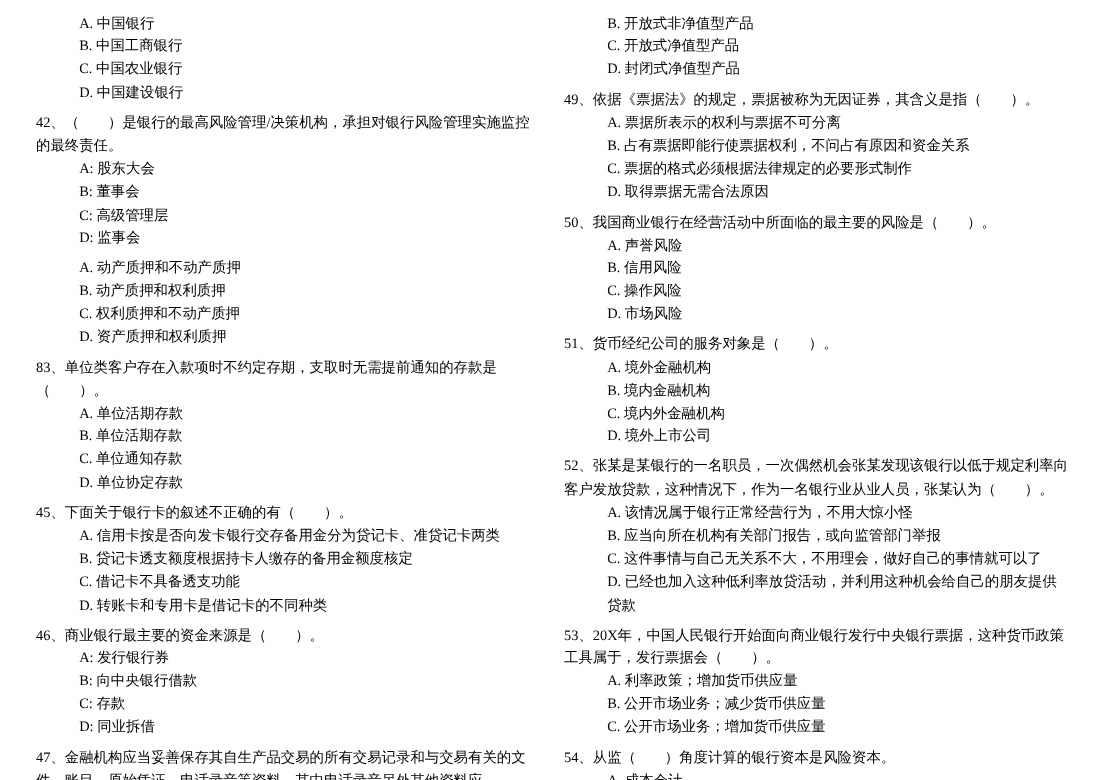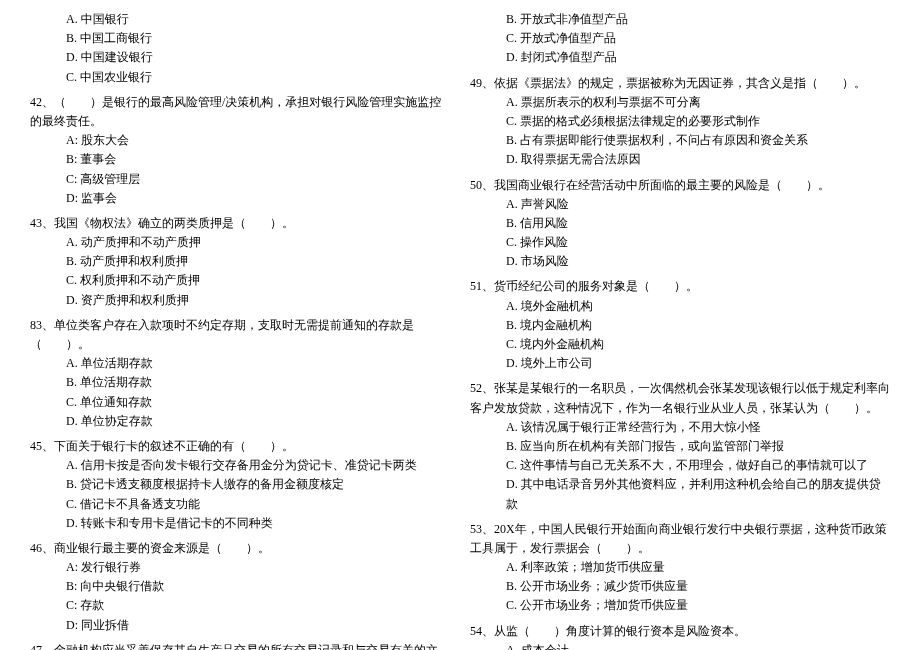--- a/index.html
+++ b/index.html
@@ -39,32 +39,31 @@
     }
   </style>
 </head>
 <body>
 
 <div class="page-content">
   <div class="column" id="left-col">
       <div class="question-block">
         <div class="option">A. 中国银行</div>
         <div class="option">B. 中国工商银行</div>
+        <div class="option">C. 中国农业银行</div>
         <div class="option">D. 中国建设银行</div>
-        <div class="option">C. 中国农业银行</div>
       </div>
       <div class="question-block">
         <div class="question-title">42、（　　）是银行的最高风险管理/决策机构，承担对银行风险管理实施监控的最终责任。</div>
         <div class="option">A: 股东大会</div>
         <div class="option">B: 董事会</div>
         <div class="option">C: 高级管理层</div>
         <div class="option">D: 监事会</div>
       </div>
       <div class="question-block">
-        <div class="question-title">43、我国《物权法》确立的两类质押是（　　）。</div>
         <div class="option">A. 动产质押和不动产质押</div>
         <div class="option">B. 动产质押和权利质押</div>
         <div class="option">C. 权利质押和不动产质押</div>
         <div class="option">D. 资产质押和权利质押</div>
       </div>
       <div class="question-block">
         <div class="question-title">83、单位类客户存在入款项时不约定存期，支取时无需提前通知的存款是（　　）。</div>
         <div class="option">A. 单位活期存款</div>
         <div class="option">B. 单位活期存款</div>
         <div class="option">C. 单位通知存款</div>
@@ -90,22 +89,22 @@
     </div>
   <div class="column" id="right-col">
       <div class="question-block">
         <div class="option">B. 开放式非净值型产品</div>
         <div class="option">C. 开放式净值型产品</div>
         <div class="option">D. 封闭式净值型产品</div>
       </div>
       <div class="question-block">
         <div class="question-title">49、依据《票据法》的规定，票据被称为无因证券，其含义是指（　　）。</div>
         <div class="option">A. 票据所表示的权利与票据不可分离</div>
+        <div class="option">B. 占有票据即能行使票据权利，不问占有原因和资金关系</div>
         <div class="option">C. 票据的格式必须根据法律规定的必要形式制作</div>
-        <div class="option">B. 占有票据即能行使票据权利，不问占有原因和资金关系</div>
         <div class="option">D. 取得票据无需合法原因</div>
       </div>
       <div class="question-block">
         <div class="question-title">50、我国商业银行在经营活动中所面临的最主要的风险是（　　）。</div>
         <div class="option">A. 声誉风险</div>
         <div class="option">B. 信用风险</div>
         <div class="option">C. 操作风险</div>
         <div class="option">D. 市场风险</div>
       </div>
       <div class="question-block">
@@ -113,21 +112,21 @@
         <div class="option">A. 境外金融机构</div>
         <div class="option">B. 境内金融机构</div>
         <div class="option">C. 境内外金融机构</div>
         <div class="option">D. 境外上市公司</div>
       </div>
       <div class="question-block">
         <div class="question-title">52、张某是某银行的一名职员，一次偶然机会张某发现该银行以低于规定利率向客户发放贷款，这种情况下，作为一名银行业从业人员，张某认为（　　）。</div>
         <div class="option">A. 该情况属于银行正常经营行为，不用大惊小怪</div>
         <div class="option">B. 应当向所在机构有关部门报告，或向监管部门举报</div>
         <div class="option">C. 这件事情与自己无关系不大，不用理会，做好自己的事情就可以了</div>
-        <div class="option">D. 其中电话录音另外其他资料应，并利用这种机会给自己的朋友提供贷款</div>
+        <div class="option">D. 已经也加入这种低利率放贷活动，并利用这种机会给自己的朋友提供贷款</div>
       </div>
       <div class="question-block">
         <div class="question-title">53、20X年，中国人民银行开始面向商业银行发行中央银行票据，这种货币政策工具属于，发行票据会（　　）。</div>
         <div class="option">A. 利率政策；增加货币供应量</div>
         <div class="option">B. 公开市场业务；减少货币供应量</div>
         <div class="option">C. 公开市场业务；增加货币供应量</div>
       </div>
       <div class="question-block">
         <div class="question-title">54、从监（　　）角度计算的银行资本是风险资本。</div>
         <div class="option">A. 成本会计</div>

